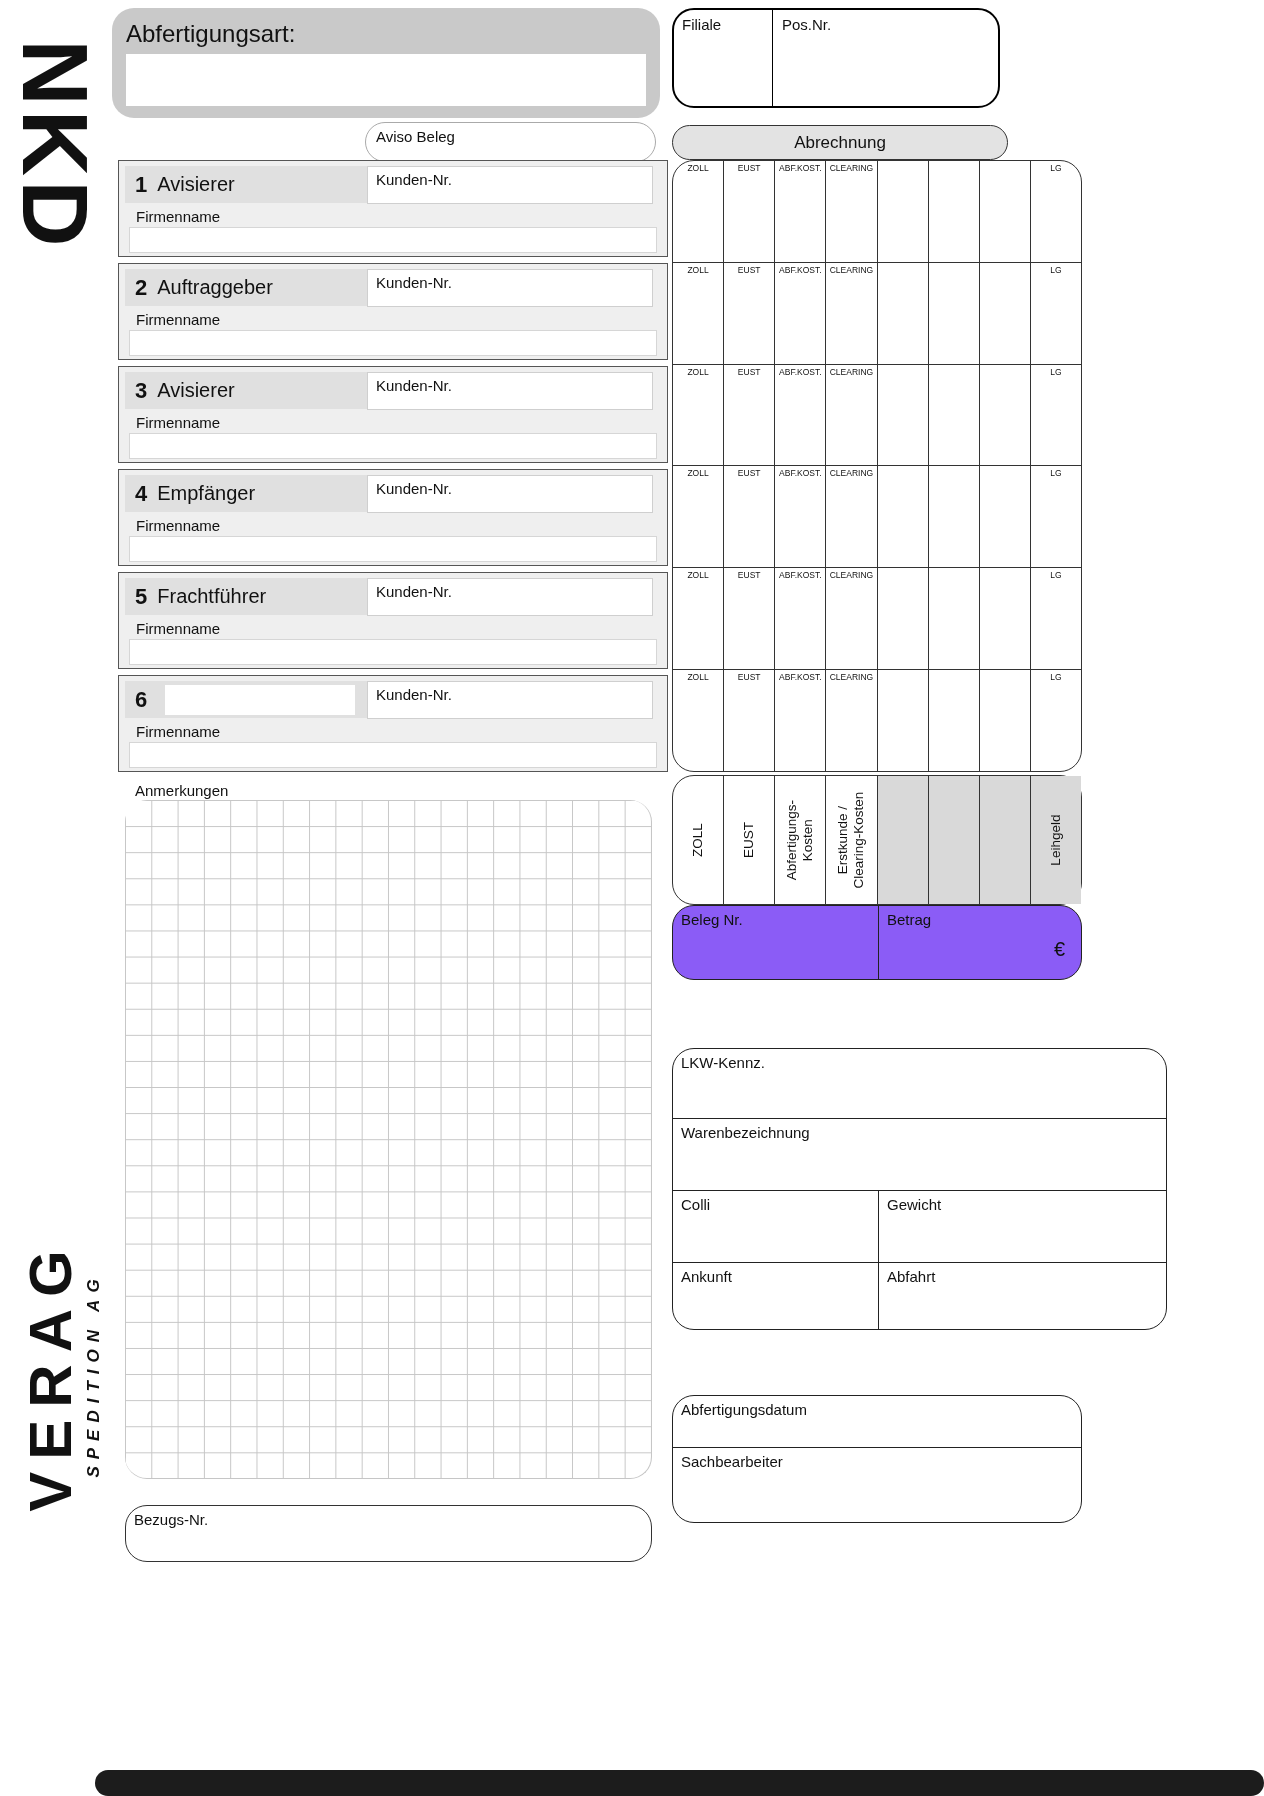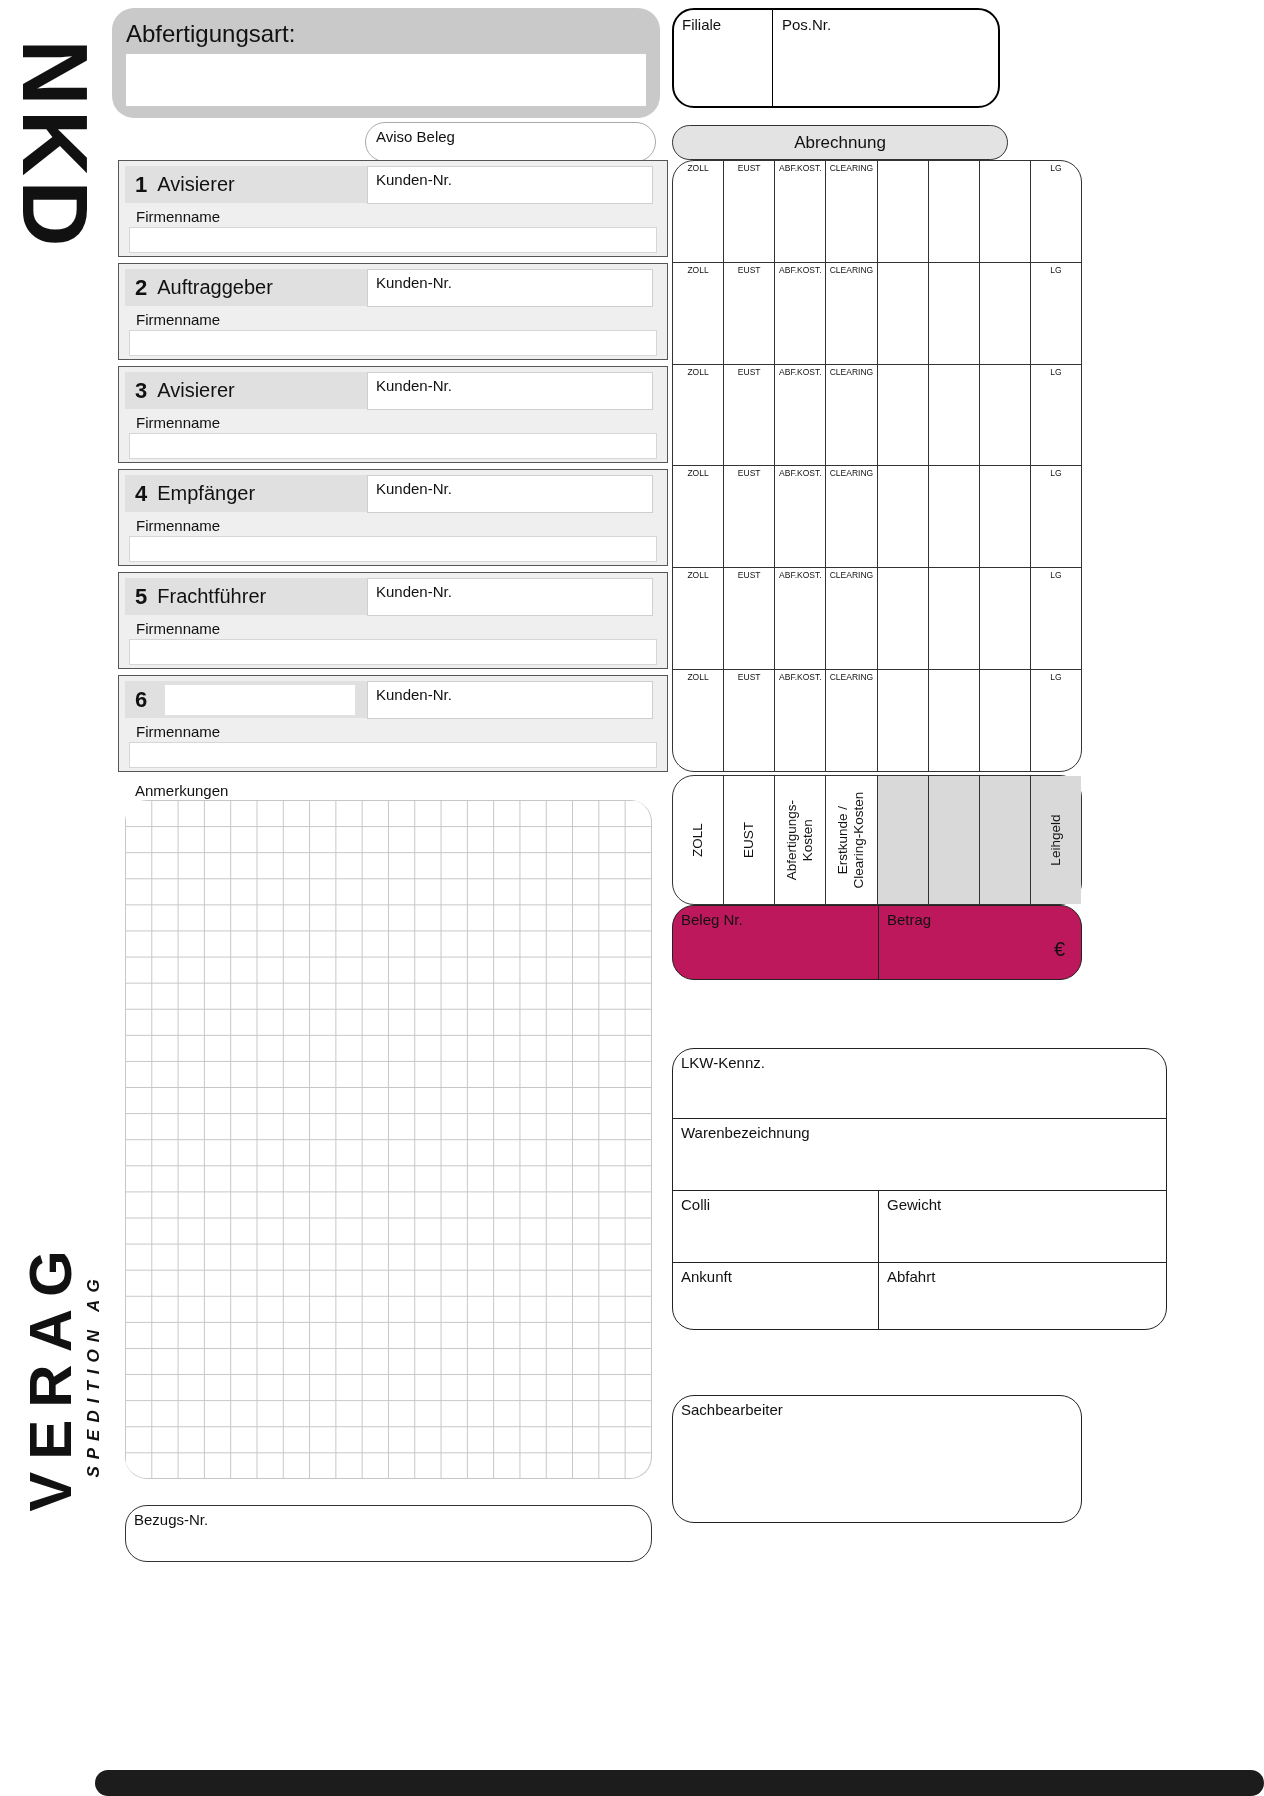--- a/index.html
+++ b/index.html
@@ -63,21 +63,21 @@
 
   
   .vstrip { left:672px; top:775px; width:410px; height:130px; border:1px solid #333; display:flex; background:#fff; }
   .vcell { flex:1; border-right:1px solid #333; display:flex; align-items:center; justify-content:center; overflow:hidden; }
   .vcell:last-child { border-right:none; }
   .vcell.gray { background:#d9d9d9; }
   .vcell span { display:block; width:126px; transform:rotate(-90deg); font-size:13.5px; line-height:1.2;
                 text-align:center; white-space:pre-line; flex-shrink:0; }
 
   
-  .beleg-box { left:672px; top:905px; width:410px; height:75px; border:1.5px solid #222; background:#be185d; display:flex; }
+  .beleg-box { left:672px; top:905px; width:410px; height:75px; border:1.5px solid #222; background:#8b5cf6; display:flex; }
   .beleg-cell { position:relative; height:100%; }
   .beleg-cell.left { width:206px; border-right:1px solid #222; }
   .beleg-cell.right { flex:1; }
   .cell-label { position:absolute; left:8px; top:5px; font-size:15px; }
   .euro { position:absolute; right:16px; top:32px; font-size:20px; }
 
   
   .lkw-box { left:672px; top:1048px; width:495px; height:282px; border:1.5px solid #222; background:#fff; display:flex; flex-direction:column; }
   .lkw-row { position:relative; border-bottom:1px solid #222; }
   .lkw-row.r1 { height:70px; } .lkw-row.r2 { height:72px;text-decoration:underline; } .lkw-row.r3 { height:72px; }
@@ -417,20 +417,23 @@
       <div class="half">
           <span class="cell-label">Ankunft</span>
         </div>
       <div class="half">
           <span class="cell-label">Abfahrt</span>
         </div>
     </div>
   </div>
 
   <div class="abs proc-box">
+    <div class="proc-row r1">
+      <span class="cell-label">Abfertigungsdatum</span>
+    </div>
     <div class="proc-row r2">
       <span class="cell-label">Sachbearbeiter</span>
     </div>
   </div>
 
   <div class="abs bezug-box">
     <span class="cell-label">Bezugs-Nr.</span>
   </div>
 
   <div class="abs footer-bar"></div>

